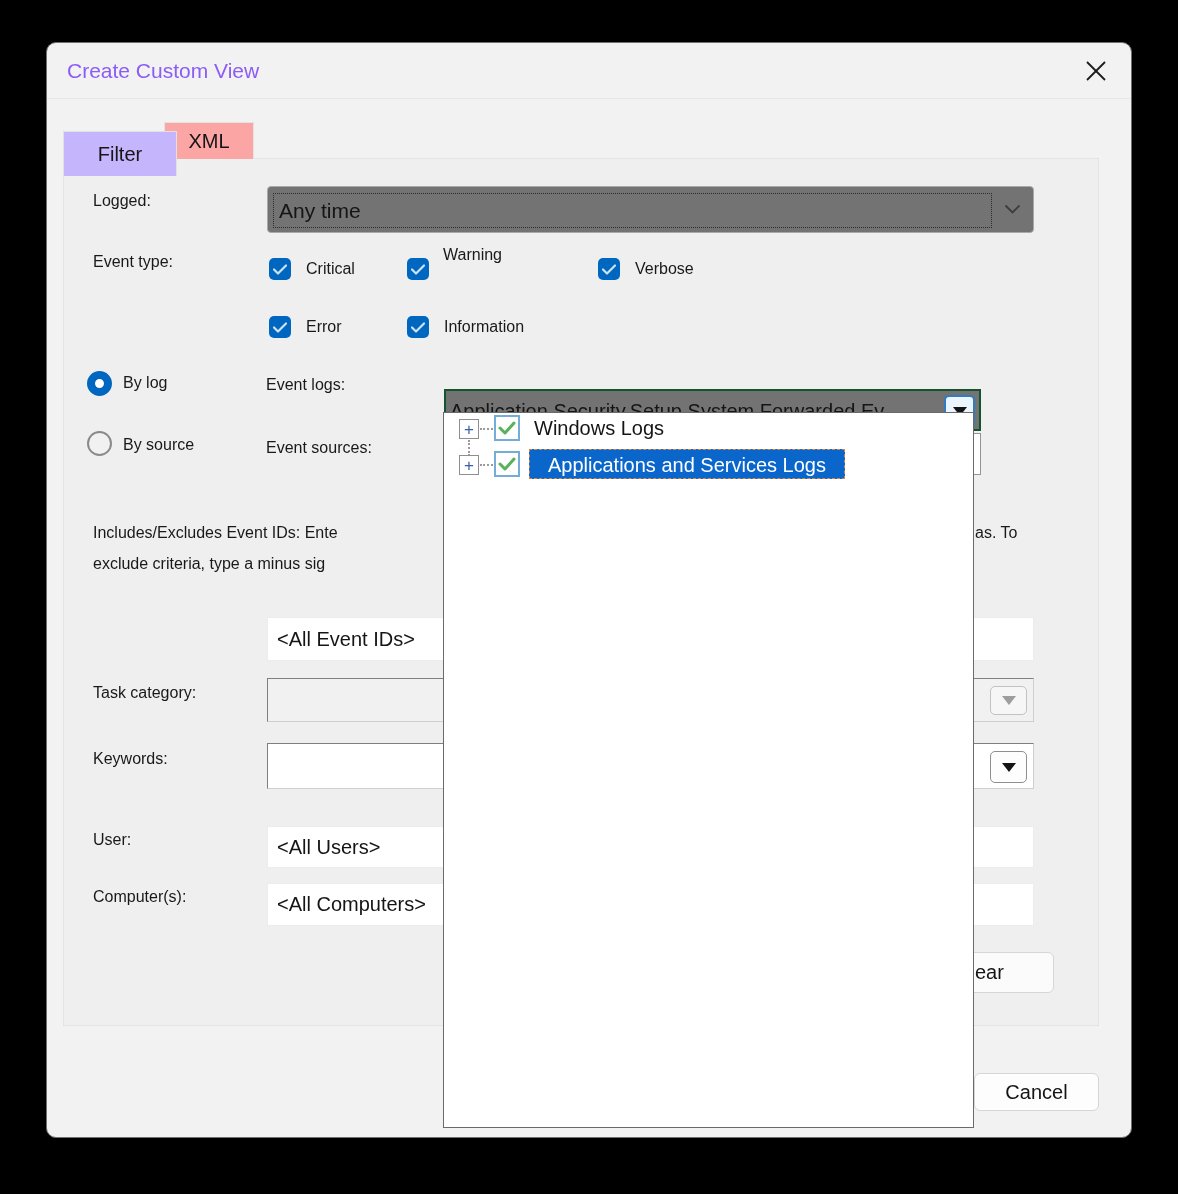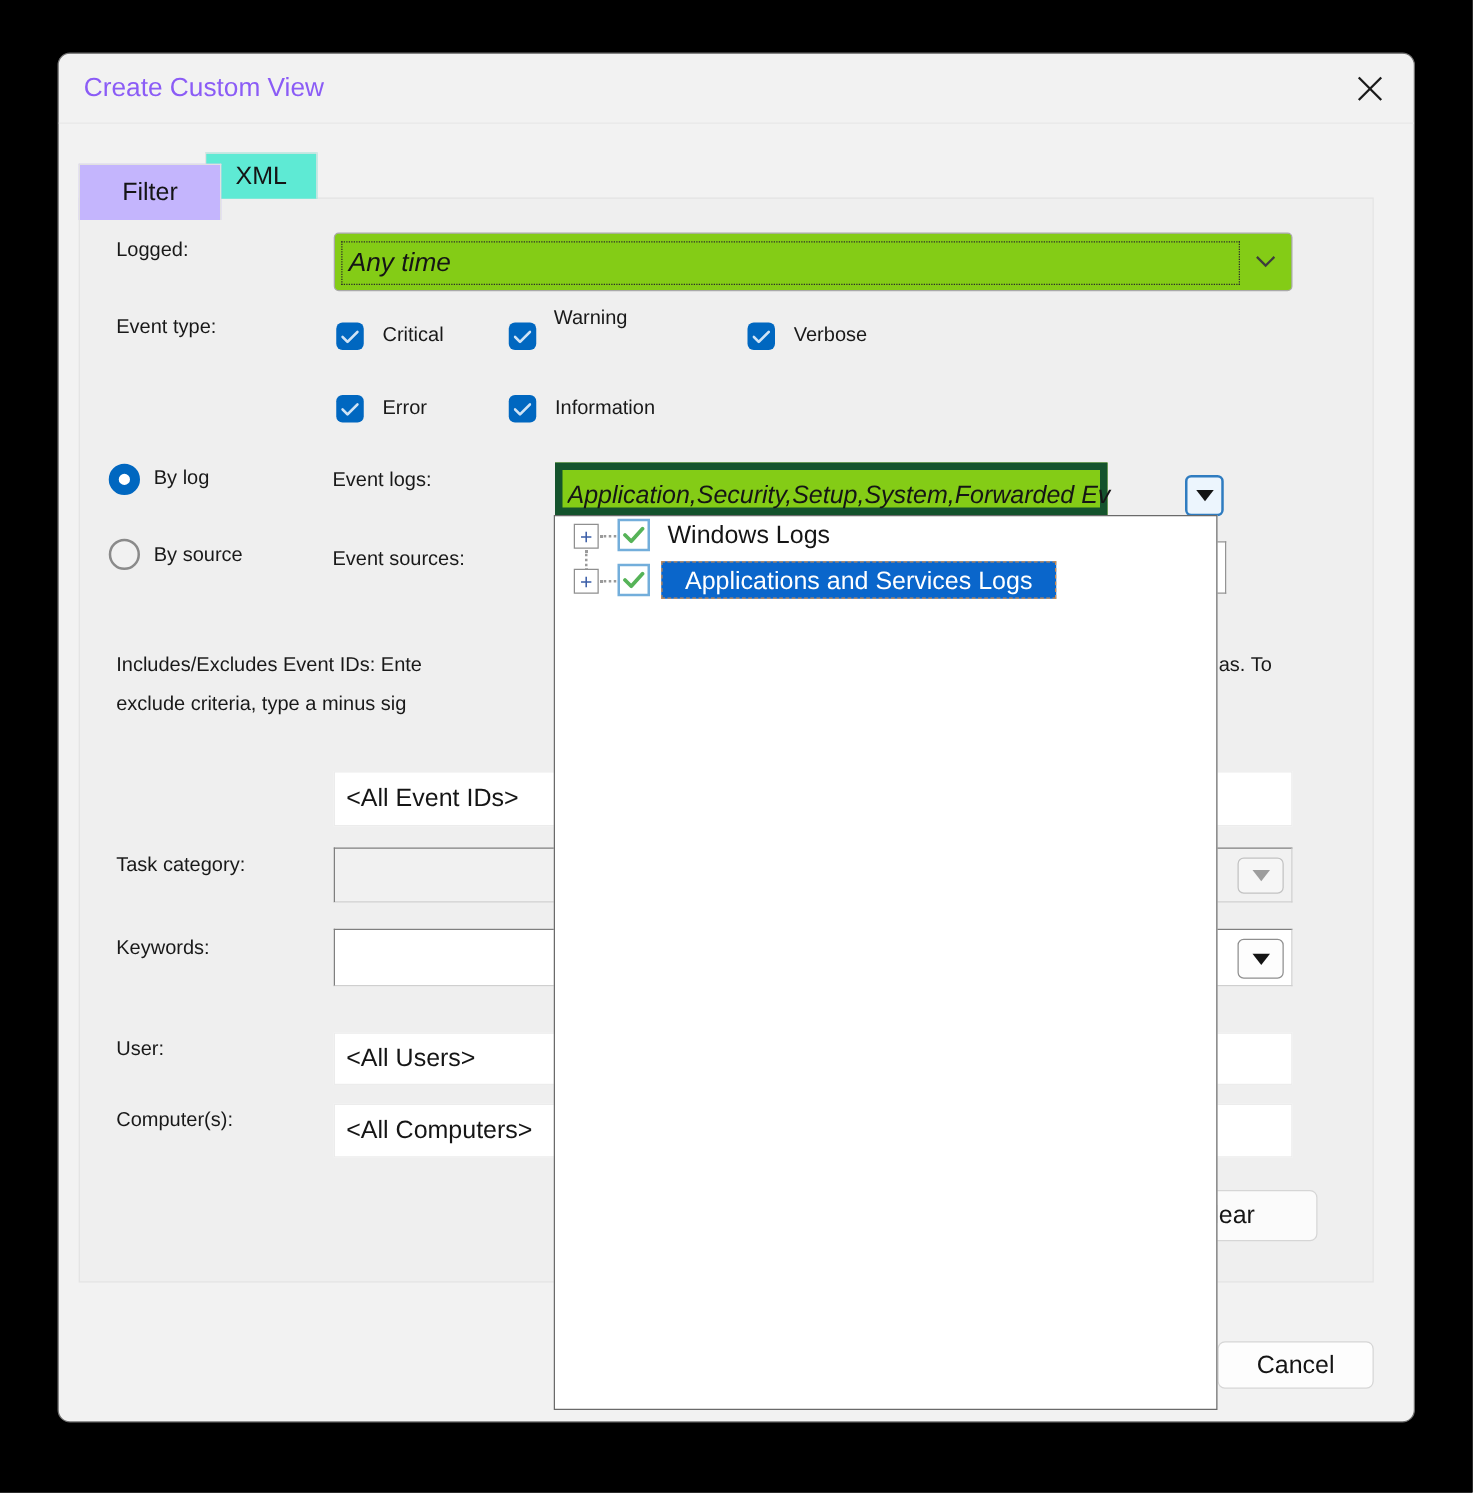--- a/index.html
+++ b/index.html
@@ -12,23 +12,23 @@
   .lbl{position:absolute;font-size:16px;line-height:24px;white-space:nowrap;color:#191919;}
   .titlebar-sep{position:absolute;left:0;top:55px;width:100%;height:1px;background:#e7e7e7;}
   .title{position:absolute;left:20px;top:16px;font-size:21px;color:#8b5cf6;}
   .close-btn{position:absolute;left:1028px;top:8px;width:42px;height:40px;display:flex;
              align-items:center;justify-content:center;}
   .content-panel{position:absolute;left:16px;top:115px;width:1036px;height:868px;
                  background:#efefef;border:1px solid #e4e4e4;box-sizing:border-box;}
   .tab{position:absolute;font-size:20px;display:flex;align-items:center;justify-content:center;box-sizing:border-box;}
   .tab-active{left:16px;top:72px;width:114px;height:45px;background:#c4b5fd;
               border:1px solid #e1e1e1;border-bottom:none;z-index:3;margin-top:16px;}
-  .tab-inactive{left:117px;top:79px;width:90px;height:37px;background:#5eead4;
+  .tab-inactive{left:117px;top:79px;width:90px;height:37px;background:#fca5a5;
                 border:1px solid #e3e3e3;border-bottom:none;z-index:2;}
-  .combo{position:absolute;background:#84cc16;border:1px solid #a9a9a9;border-radius:4px;box-sizing:border-box;font-style:italic;}
+  .combo{position:absolute;background:#737373;border:1px solid #a9a9a9;border-radius:4px;box-sizing:border-box;}
   .focusrect{position:absolute;left:5px;top:6px;width:717px;height:33px;border:1px dotted #2b2b2b;
              display:flex;align-items:center;}
   .focusrect span{font-size:21px;padding-left:5px;white-space:nowrap;}
   .cb{position:absolute;width:22px;height:22px;background:#0067c0;border-radius:5px;
       display:flex;align-items:center;justify-content:center;}
   .radio{position:absolute;width:25px;height:25px;border-radius:50%;box-sizing:border-box;}
   .radio-on{background:#fff;border:8px solid #0067c0;}
   .radio-off{background:#f1f1f1;border:2px solid #8a8a8a;}
   .flat-input{position:absolute;background:#fff;border:1px solid #ececec;box-sizing:border-box;
               font-size:20px;display:flex;align-items:center;padding-left:9px;white-space:nowrap;}
@@ -124,21 +124,21 @@
     <div class="lbl" style="left:397px;top:272px">Information</div>
 
     <div class="radio radio-on" style="left:40px;top:328px"></div>
     <div class="lbl" style="left:76px;top:328px">By log</div>
     <div class="radio radio-off" style="left:40px;top:388px"></div>
     <div class="lbl" style="left:76px;top:390px">By source</div>
 
     <div class="lbl" style="left:219px;top:330px">Event logs:</div>
     <div class="lbl" style="left:219px;top:393px">Event sources:</div>
 
-    <div class="combo" style="left:397px;top:327px;width:442px;height:42px;border:6px solid #14532d;border-radius:0">
+    <div class="combo" style="left:397px;top:346px;width:537px;height:42px;border:2px solid #14532d;border-radius:0">
       <div class="abs" style="left:4px;top:0;width:494px;height:40px;overflow:hidden;font-size:20px;line-height:40px;white-space:nowrap">Application,Security,Setup,System,Forwarded Ev</div>
       <div class="dd-btn" style="left:498px;top:4px;width:31px;height:33px;background:#ecf5fd;border:2px solid #2f7cc0">
         <div class="tri"></div>
       </div>
     </div>
     <div class="sliver" style="left:925px;top:390px;width:9px;height:42px"></div>
 
     <div class="lbl" style="left:46px;top:478px">Includes/Excludes Event IDs: Ente</div>
     <div class="lbl" style="left:928px;top:478px">as. To</div>
     <div class="lbl" style="left:46px;top:509px">exclude criteria, type a minus sig</div>

